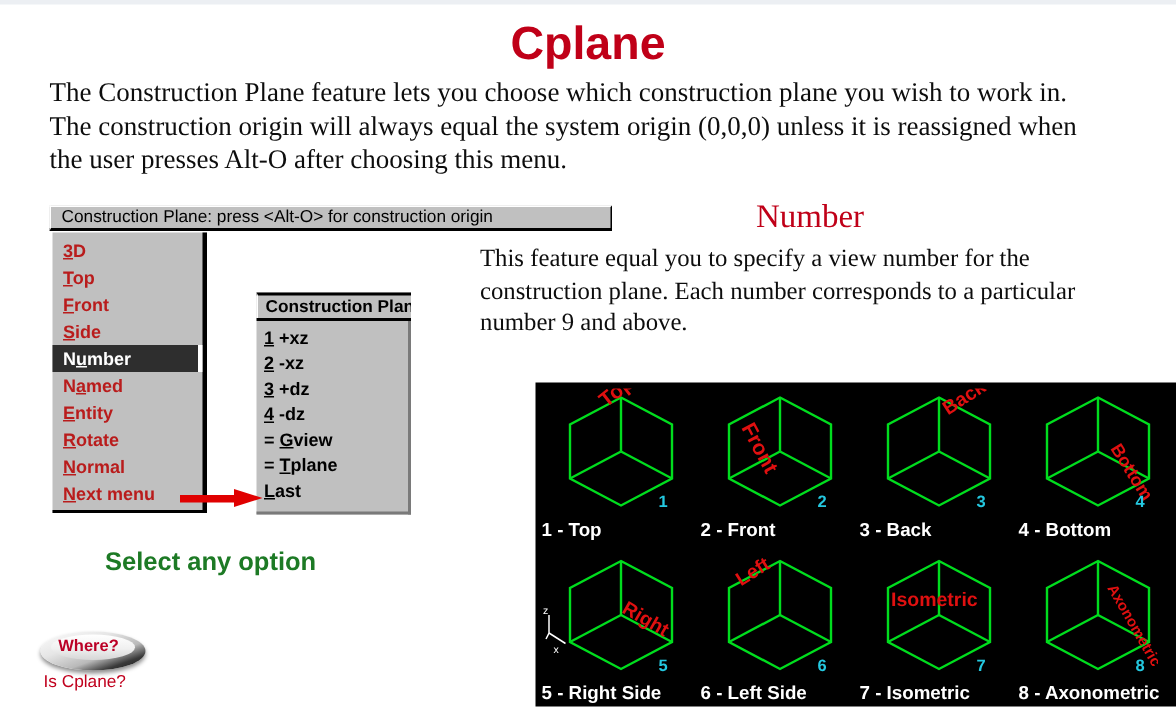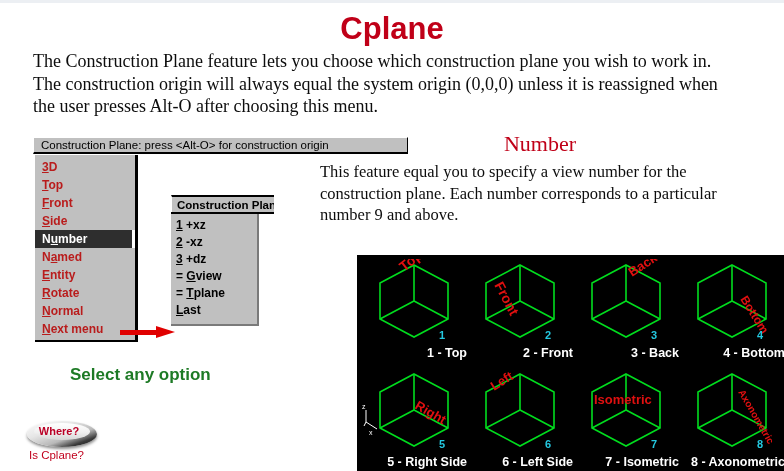--- a/index.html
+++ b/index.html
@@ -100,21 +100,21 @@
     color:#000;
     padding:2px 0 0 5px;
     white-space:nowrap;
     overflow:hidden;
   }
   .submenu-bar-under{
     position:absolute;left:171px;top:209px;width:103px;height:2px;
     background:#000000;
   }
   .menu-sub{
-    position:absolute;left:171px;top:211px;width:88px;
+    position:absolute;left:171px;top:211px;width:103px;
     background:#c0c0c0;
     border-right:2px solid #7a7a7a;
     border-bottom:2px solid #7a7a7a;
     box-sizing:border-box;
     padding:3px 0 5px 0;
   }
   .si{
     font-family:"Liberation Sans", sans-serif;
     font-weight:bold;
     font-size:12px;
@@ -202,21 +202,21 @@
     position:absolute;left:357px;top:252px;width:427px;height:219px;
     background:#000000;
     overflow:hidden;
   }
   .cube-cell{
     position:absolute;width:106px;height:104px;
   }
   .cube-svg{position:absolute;left:13px;top:2px;}
   .cube-caption{
     position:absolute;left:0;bottom:1px;width:106px;
-    text-align:right;
+    text-align:left;
     font-family:"Liberation Sans", sans-serif;
     font-weight:bold;
     font-size:12.5px;
     color:#ffffff;
     white-space:nowrap;
   }
   .cube-num{
     position:absolute;
     font-family:"Liberation Sans", sans-serif;
     font-weight:bold;
@@ -256,20 +256,21 @@
     <div class="mi"><u>N</u>ormal</div>
     <div class="mi"><u>N</u>ext menu</div>
   </div>
 
   <div class="submenu-bar">Construction Plane:</div>
   <div class="submenu-bar-under"></div>
   <div class="menu-sub">
     <div class="si"><span class="key">1</span> +xz</div>
     <div class="si"><span class="key">2</span> -xz</div>
     <div class="si"><span class="key">3</span> +dz</div>
+    <div class="si"><span class="key">4</span> -dz</div>
     <div class="si">= <u>G</u>view</div>
     <div class="si">= <u>T</u>plane</div>
     <div class="si"><u>L</u>ast</div>
   </div>
 
   <div class="arrow">
     <div class="shaft"></div>
     <div class="head"></div>
   </div>
 

